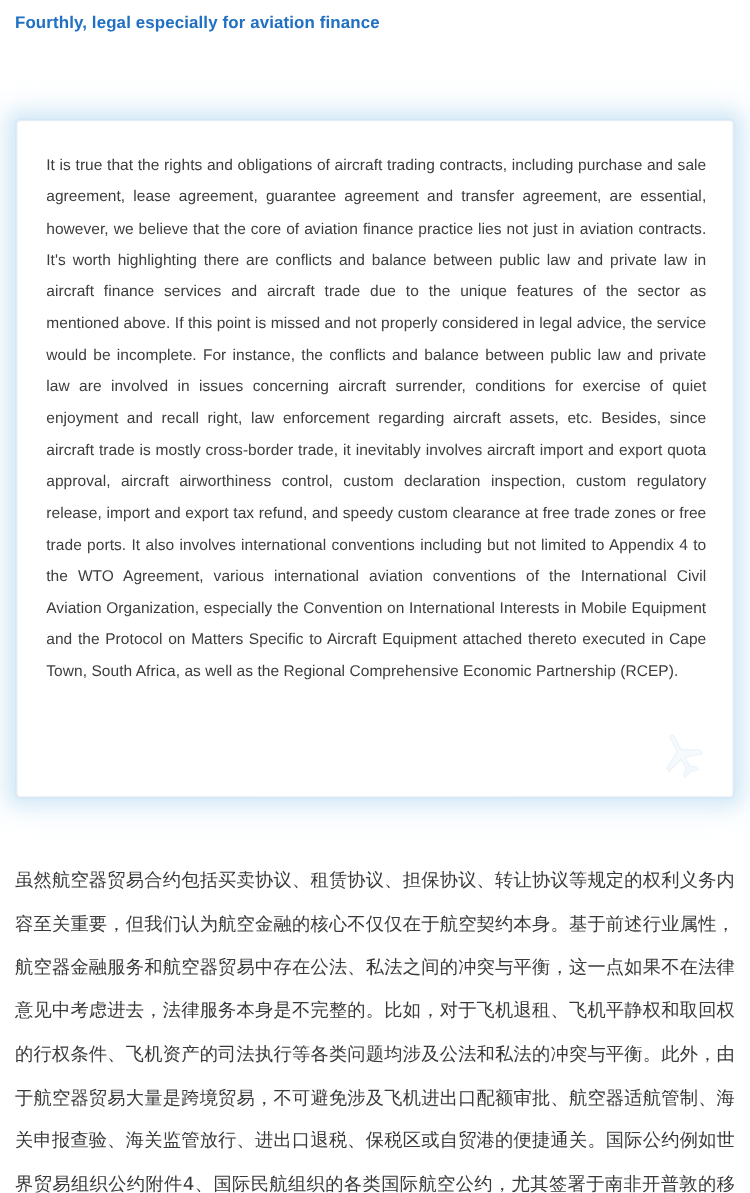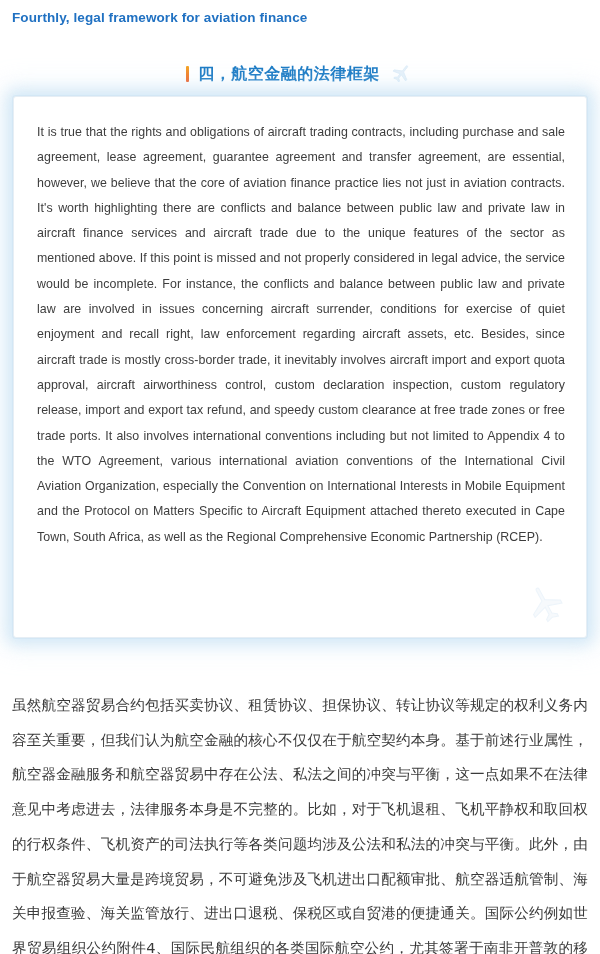--- a/index.html
+++ b/index.html
@@ -126,34 +126,22 @@
     text-align: justify;
     text-justify: inter-ideograph;
     letter-spacing: 0.1px;
   }
 </style>
 </head>
 <body>
 
 <div class="page">
 
-  <div class="doc-heading">Fourthly, legal framework for aviation finance</div>
+  <div class="doc-heading">Fourthly, legal especially for aviation finance</div>
 
-  <div class="section-heading">
-    <span class="bar"></span>
-    <span class="sh-text">四，航空金融的法律框架</span>
-    <span class="plane-mark">
-      <svg viewBox="0 0 24 24" width="24" height="24" aria-hidden="true">
-        <g transform="rotate(38 12 12)">
-          <path d="M11.2 2.3c.45 0 .82.37.82.82v6.3l7.1 4.1v1.7l-7.1-2.2v4.3l2.3 1.7v1.3l-3.12-.95-3.12.95v-1.3l2.3-1.7v-4.3l-7.1 2.2v-1.7l7.1-4.1v-6.3c0-.45.37-.82.82-.82z" fill="#cfe4f5"></path>
-          <path d="M11.2 2.3c.45 0 .82.37.82.82v6.3l7.1 4.1v1.7l-7.1-2.2v4.3l2.3 1.7v1.3l-3.12-.95-3.12.95v-1.3l2.3-1.7v-4.3l-7.1 2.2v-1.7l7.1-4.1v-6.3c0-.45.37-.82.82-.82z" fill="none" stroke="#b6d7ef" stroke-width="0.7"></path>
-        </g>
-      </svg>
-    </span>
-  </div>
 
   <div class="quote-box">
     <div class="quote-text">It is true that the rights and obligations of aircraft trading contracts, including purchase and sale agreement, lease agreement, guarantee agreement and transfer agreement, are essential, however, we believe that the core of aviation finance practice lies not just in aviation contracts. It's worth highlighting there are conflicts and balance between public law and private law in aircraft finance services and aircraft trade due to the unique features of the sector as mentioned above. If this point is missed and not properly considered in legal advice, the service would be incomplete. For instance, the conflicts and balance between public law and private law are involved in issues concerning aircraft surrender, conditions for exercise of quiet enjoyment and recall right, law enforcement regarding aircraft assets, etc. Besides, since aircraft trade is mostly cross-border trade, it inevitably involves aircraft import and export quota approval, aircraft airworthiness control, custom declaration inspection, custom regulatory release, import and export tax refund, and speedy custom clearance at free trade zones or free trade ports. It also involves international conventions including but not limited to Appendix 4 to the WTO Agreement, various international aviation conventions of the International Civil Aviation Organization, especially the Convention on International Interests in Mobile Equipment and the Protocol on Matters Specific to Aircraft Equipment attached thereto executed in Cape Town, South Africa, as well as the Regional Comprehensive Economic Partnership (RCEP).</div>
     <span class="plane-watermark">
       <svg viewBox="0 0 24 24" width="46" height="46" aria-hidden="true">
         <g transform="rotate(-28 12 12)">
           <path d="M11.2 2.3c.45 0 .82.37.82.82v6.3l7.1 4.1v1.7l-7.1-2.2v4.3l2.3 1.7v1.3l-3.12-.95-3.12.95v-1.3l2.3-1.7v-4.3l-7.1 2.2v-1.7l7.1-4.1v-6.3c0-.45.37-.82.82-.82z" fill="#eef5fb" stroke="#dceaf6" stroke-width="0.6"></path>
         </g>
       </svg>
     </span>

